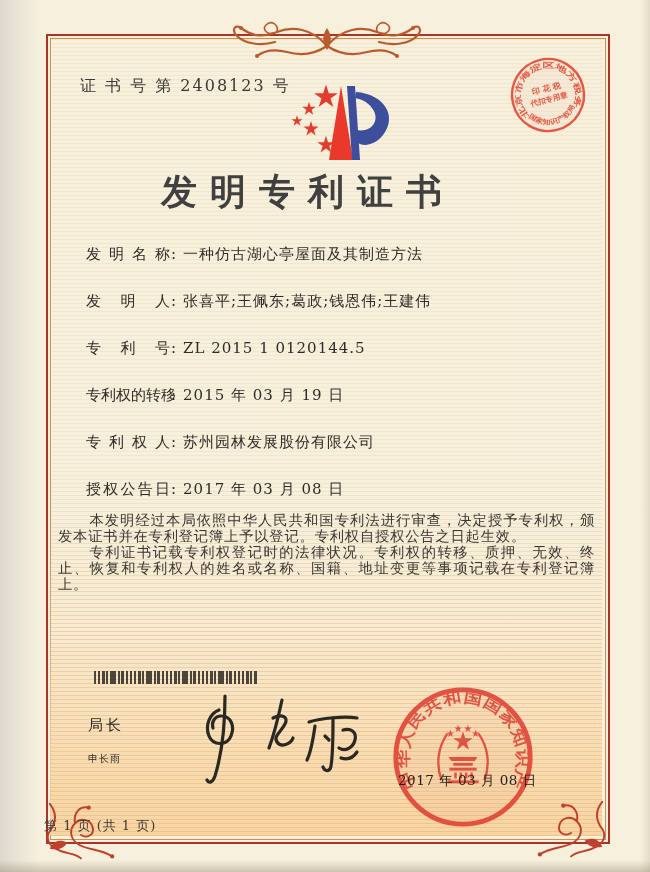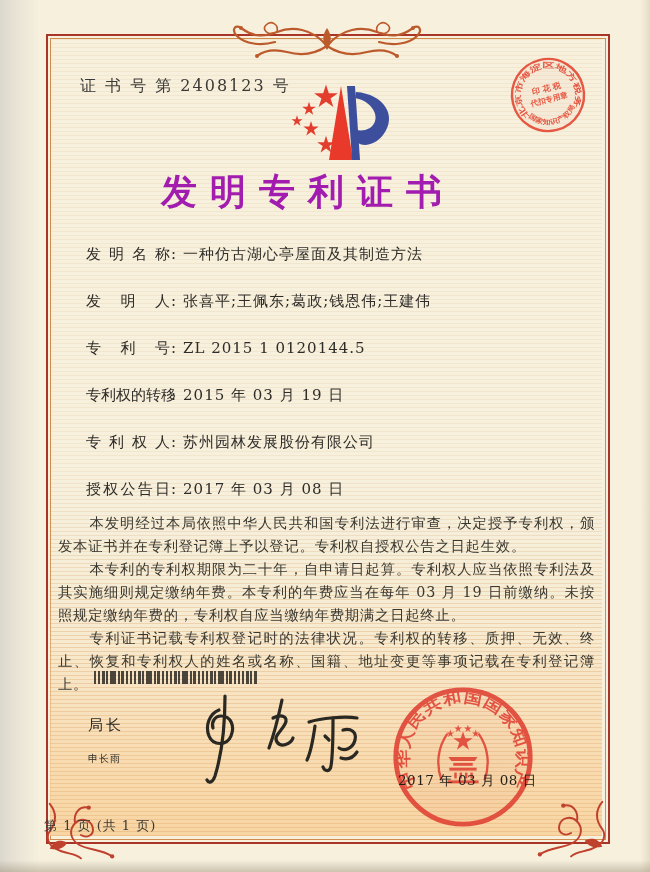--- a/index.html
+++ b/index.html
@@ -32,30 +32,30 @@
   .orn-top{position:absolute;left:227px;top:15px;width:200px;height:52px;z-index:2;}
   .orn-bl{position:absolute;left:40px;top:799px;width:78px;height:70px;z-index:2;transform:scaleX(-1);}
   .orn-br{position:absolute;left:534px;top:797px;width:78px;height:70px;z-index:2;}
 
   .certno{position:absolute;left:80px;top:76px;z-index:2;font-size:16px;
     letter-spacing:2px;color:#3c3a36;}
 
   .logo{position:absolute;left:280px;top:82px;width:124px;height:80px;z-index:2;}
 
   .title{position:absolute;left:46px;top:168px;width:524px;z-index:2;text-align:center;
-    font-size:36px;font-weight:600;color:#a21caf;letter-spacing:13px;box-sizing:border-box;}
+    font-size:36px;font-weight:600;color:#404040;letter-spacing:13px;box-sizing:border-box;}
 
   .fields{position:absolute;left:86px;top:244px;width:476px;z-index:2;list-style:none;margin:0;padding:0;}
   .frow{margin:0 0 27px 0;line-height:20px;font-size:15px;color:#2f2c28;white-space:nowrap;}
   .flabel{display:inline-block;width:84px;text-align:justify;text-align-last:justify;vertical-align:top;}
   .fcolon{display:inline-block;margin:0 7px 0 1px;}
   .fvalue{letter-spacing:1px;}
 
   .paras{position:absolute;left:58px;top:512px;width:537px;z-index:2;
-    font-size:14.3px;line-height:23px;letter-spacing:.8px;color:#3a372f;text-align:justify;}
+    font-size:14.3px;line-height:16px;letter-spacing:.8px;color:#3a372f;text-align:justify;}
   .paras p{margin:0;text-indent:2.2em;}
 
   .barcode{position:absolute;left:94px;top:671px;width:163px;height:13px;z-index:2;opacity:.82;
     background:
       repeating-linear-gradient(90deg,#26231e 0 1.5px,transparent 1.5px 4px),
       repeating-linear-gradient(90deg,#26231e 0 2px,transparent 2px 9px);}
 
   .director-title{position:absolute;left:88px;top:716px;z-index:3;
     font-family:"Liberation Sans","DejaVu Sans",sans-serif;font-size:15px;font-weight:500;
     letter-spacing:3px;color:#2a2824;}
@@ -155,21 +155,20 @@
     <li class="frow">
       <span class="flabel">专利权人</span><span class="fcolon">:</span><span class="fvalue">苏州园林发展股份有限公司</span>
     </li>
     <li class="frow">
       <span class="flabel">授权公告日</span><span class="fcolon">:</span><span class="fvalue">2017 年 03 月 08 日</span>
     </li>
   </ul>
 
   <div class="paras">
     <p>本发明经过本局依照中华人民共和国专利法进行审查，决定授予专利权，颁发本证书并在专利登记簿上予以登记。专利权自授权公告之日起生效。</p>
-    <p>本专利的专利权期限为二十年，自申请日起算。专利权人应当依照专利法及其实施细则规定缴纳年费。本专利的年费应当在每年 03 月 19 日前缴纳。未按照规定缴纳年费的，专利权自应当缴纳年费期满之日起终止。</p>
     <p>专利证书记载专利权登记时的法律状况。专利权的转移、质押、无效、终止、恢复和专利权人的姓名或名称、国籍、地址变更等事项记载在专利登记簿上。</p>
   </div>
 
   <div class="barcode"></div>
 
   <div class="director-title">局长</div>
   <div class="director-name">申长雨</div>
 
   <svg class="sig" viewBox="0 0 185 105">
     <g fill="none" stroke="#2a2822" stroke-width="3.2" stroke-linecap="round" stroke-linejoin="round">

